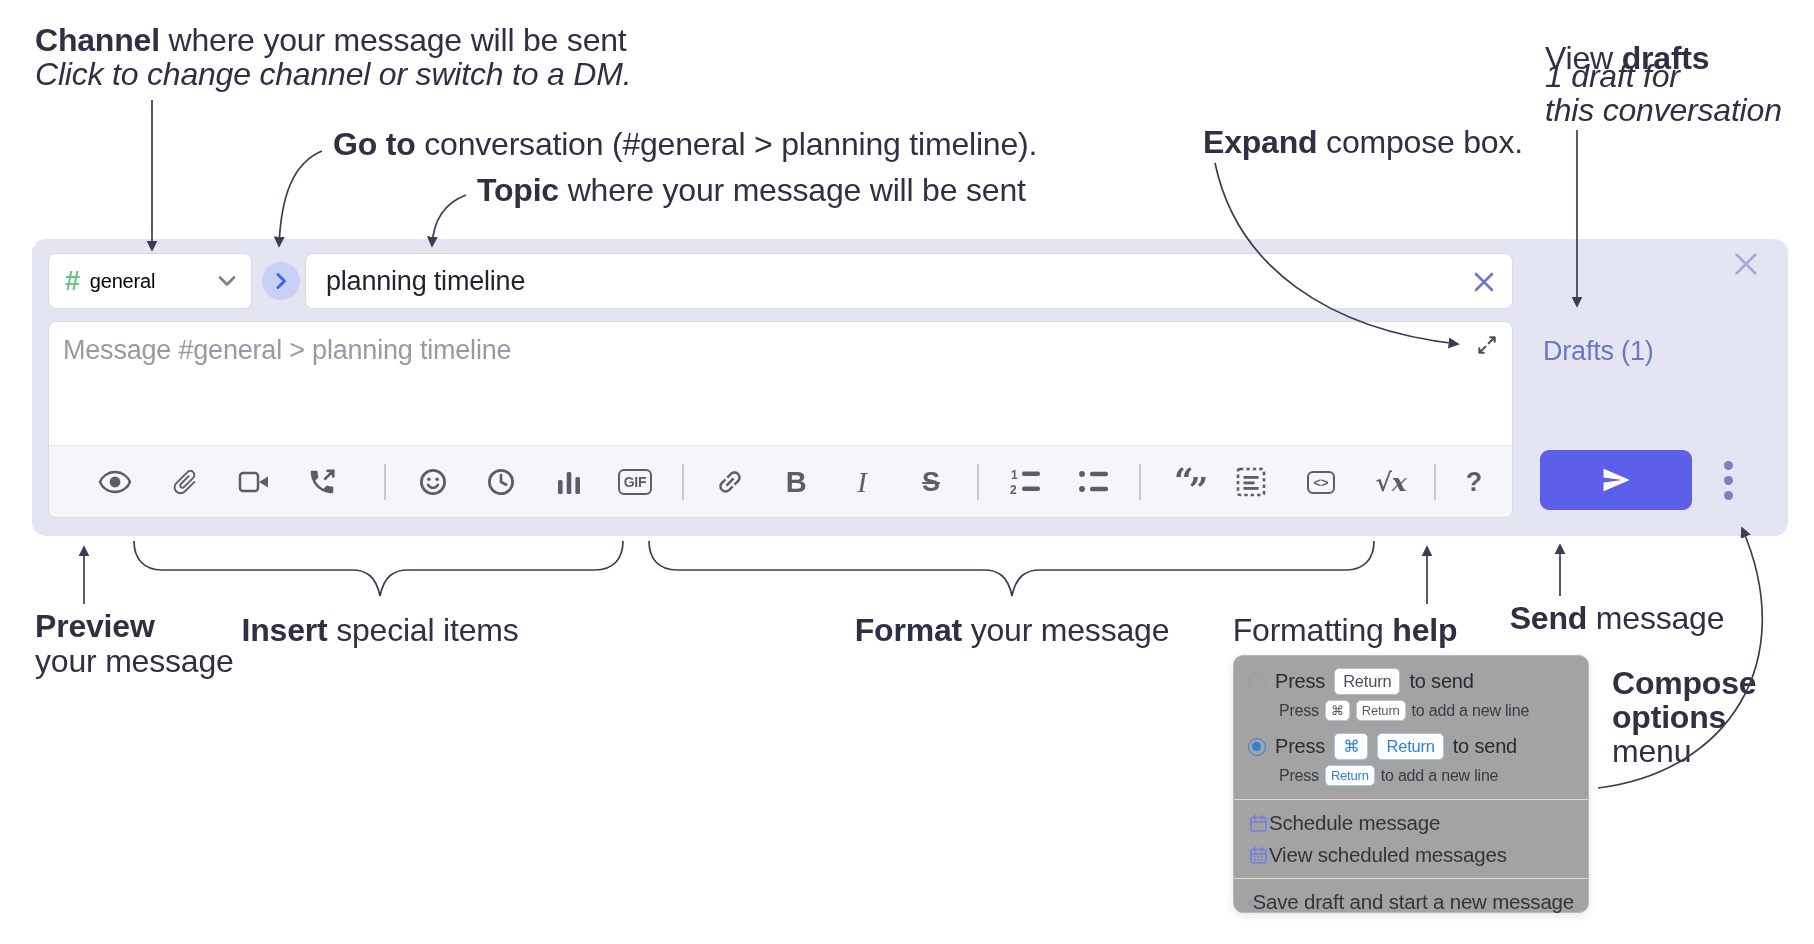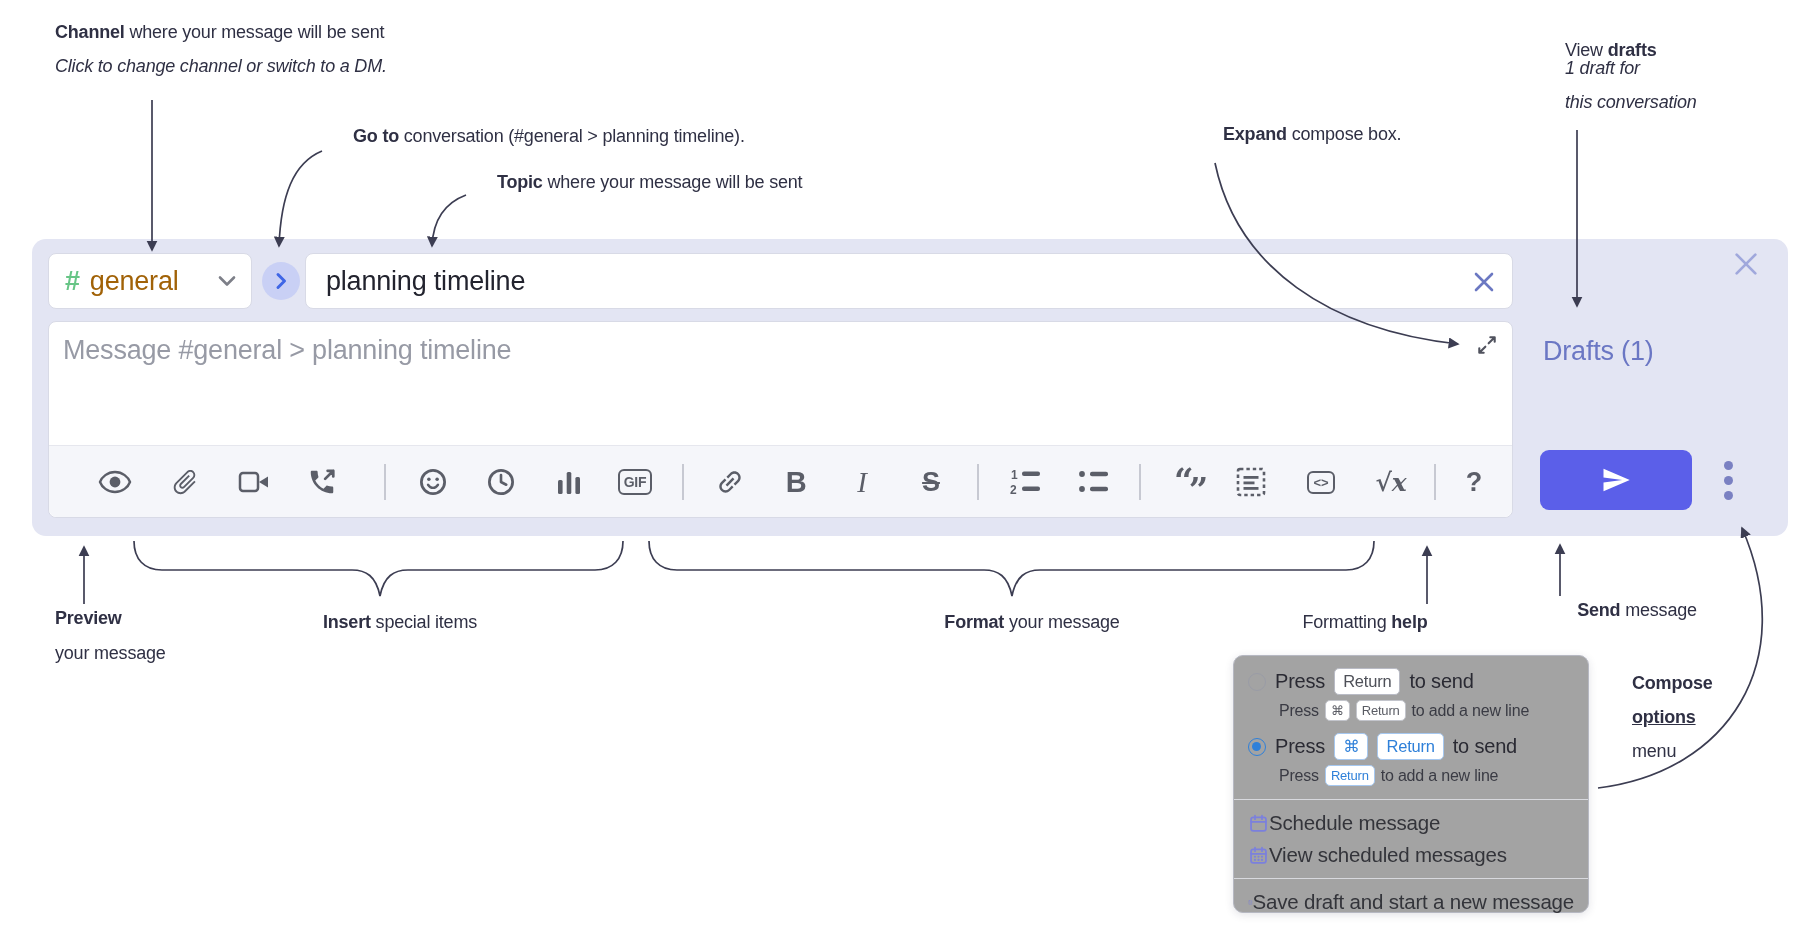--- a/index.html
+++ b/index.html
@@ -8,29 +8,29 @@
     --hash-green:#67c586; --goto-bg:#c9d0f5; --goto-blue:#3f66e6;
     --clear-x:#6b78c2; --close-x:#a0a8dc; --placeholder:#979aa5;
     --link-purple:#6b77c4; --accent-send:#5b5fe9; --ellipsis:#7a80c2;
     --kbd-blue:#2f80d9; --menu-icon-purple:#7b80dd; --menu-text:#33343a;
   }
   *{box-sizing:border-box; margin:0; padding:0;}
   html,body{background:#fff;}
   body{font-family:"Liberation Sans", sans-serif; color:var(--ink);}
   #canvas{position:relative; width:1814px; height:944px; overflow:hidden; background:#fff; letter-spacing:-0.2px;}
   .abs{position:absolute;}
-  .ann{font-size:18px; color:var(--ink); white-space:nowrap;margin-left:20px;}
+  .ann{font-size:32px; color:var(--ink); white-space:nowrap;}
   .ann b{font-weight:700;}
   .it{font-style:italic;}
   
   .panel{left:32px; top:239px; width:1756px; height:297px; background:var(--panel); border-radius:14px;}
   .whitebox{background:#fff; border:1px solid var(--box-border); border-radius:8px;}
   .channel-select{left:48px; top:253px; width:204px; height:56px; display:flex; align-items:center; gap:10px; padding:0 14px 0 16px; cursor:pointer;}
   .hash{color:var(--hash-green); font-size:27px; font-weight:700;}
-  .channel-name{font-size:27px; color:#a16207; flex:1;}
+  .channel-name{font-size:20px; color:#000000; flex:1;}
   .goto-btn{left:262px; top:262px; width:38px; height:38px; border-radius:50%; background:var(--goto-bg); display:flex; align-items:center; justify-content:center; cursor:pointer;}
   .topic-input{left:305px; top:253px; width:1208px; height:56px; display:flex; padding:0 46px 0 20px;}
   .topic-input input{border:none; outline:none; font-size:27px; color:#22232e; width:100%; font-family:inherit; letter-spacing:-0.2px; background:transparent;}
   .clear-x{right:16px; top:16px; cursor:pointer;}
   .msgbox{left:48px; top:321px; width:1465px; height:197px; padding:0;}
   .msgbox textarea{position:absolute; left:0; top:0; width:100%; height:124px; border:none; outline:none; resize:none; font-family:inherit; font-size:27px; padding:13px 40px 0 14px; color:#22232e; background:transparent; letter-spacing:-0.2px;}
   .msgbox textarea::placeholder{color:var(--placeholder); opacity:1;}
   .expand-ic{right:14px; top:12px; cursor:pointer;}
   .toolbar{left:0; bottom:0; width:100%; height:72px; background:var(--strip); border-top:1px solid #e6e7ee; border-radius:0 0 8px 8px;}
   .tbi{position:absolute; top:8px; width:44px; height:56px; display:flex; align-items:center; justify-content:center; color:var(--icon-gray); cursor:pointer;}
@@ -286,21 +286,21 @@
   <div class="abs ann lbl-center" style="left:1195px; top:612px; width:300px;">
     <span>Formatting </span><b>help</b>
   </div>
 
   <div class="abs ann lbl-center" style="left:1467px; top:600px; width:300px;">
     <b>Send</b><span> message</span>
   </div>
 
   <div class="abs ann" style="left:1612px; top:666px;">
     <div style="font-weight:700; line-height:34px;">Compose</div>
-    <div style="font-weight:700; line-height:34px;text-decoration:underline;">options</div>
+    <div style="font-weight:700; line-height:34px;">options</div>
     <div style="line-height:34px;">menu</div>
   </div>
 
   <div class="abs popup">
     <div class="prow">
       <span class="radio"></span>
       <span>Press</span>
       <span class="kbd">Return</span>
       <span>to send</span>
     </div>

